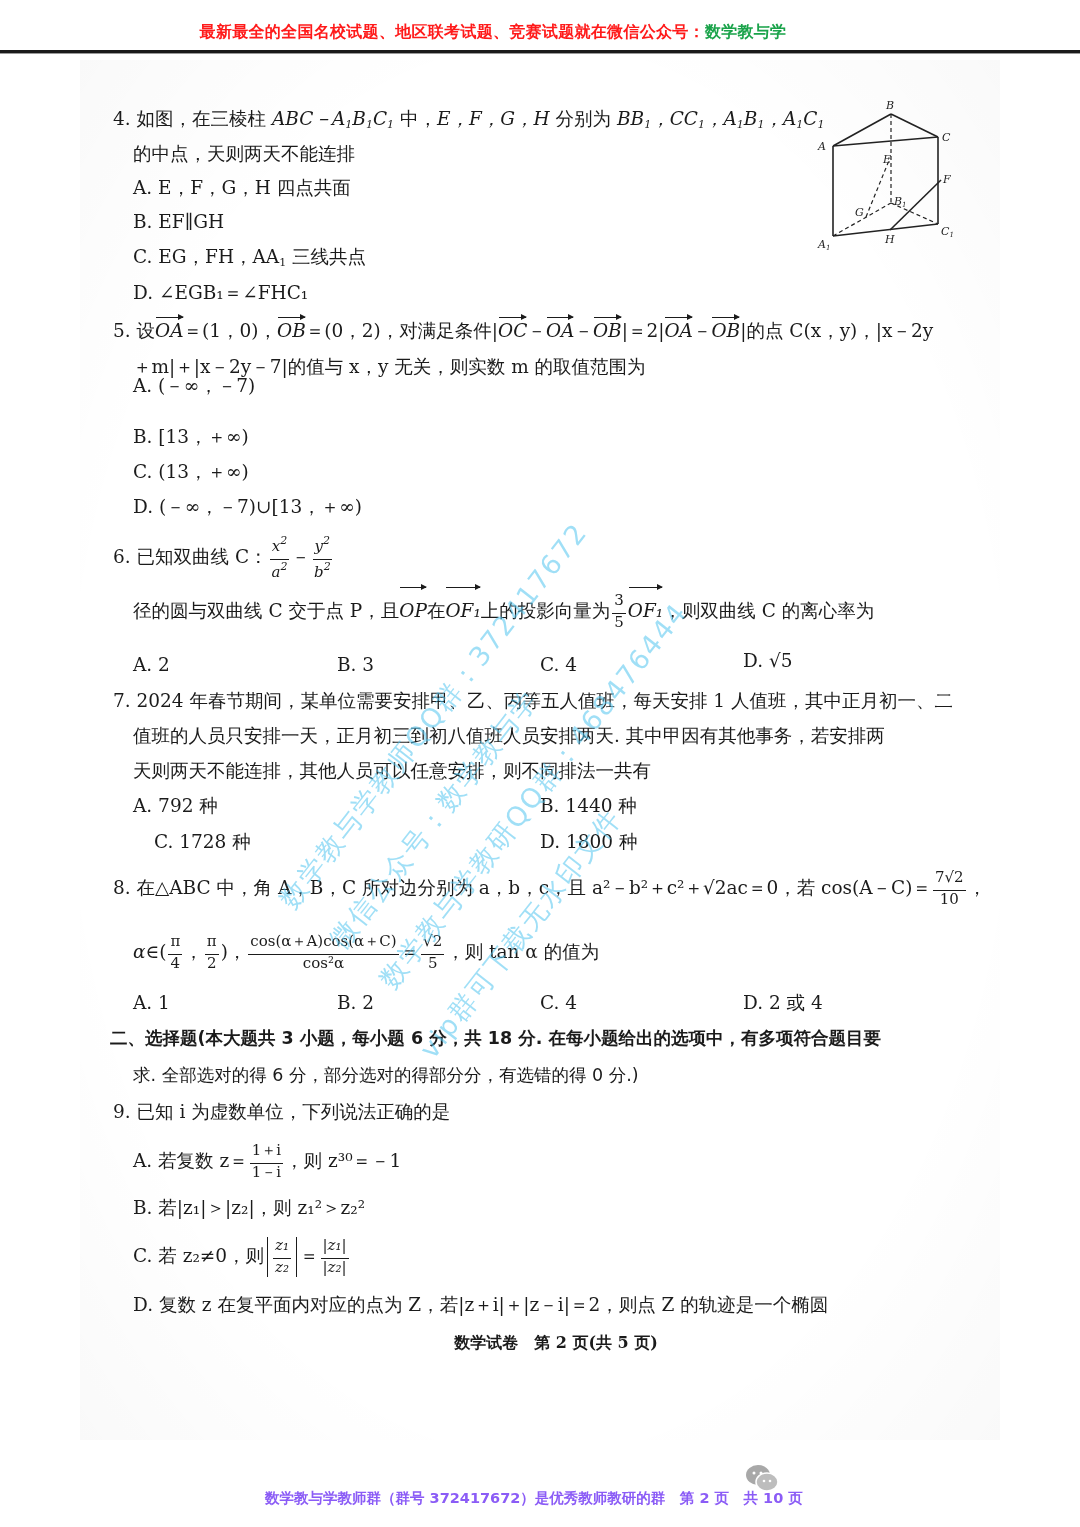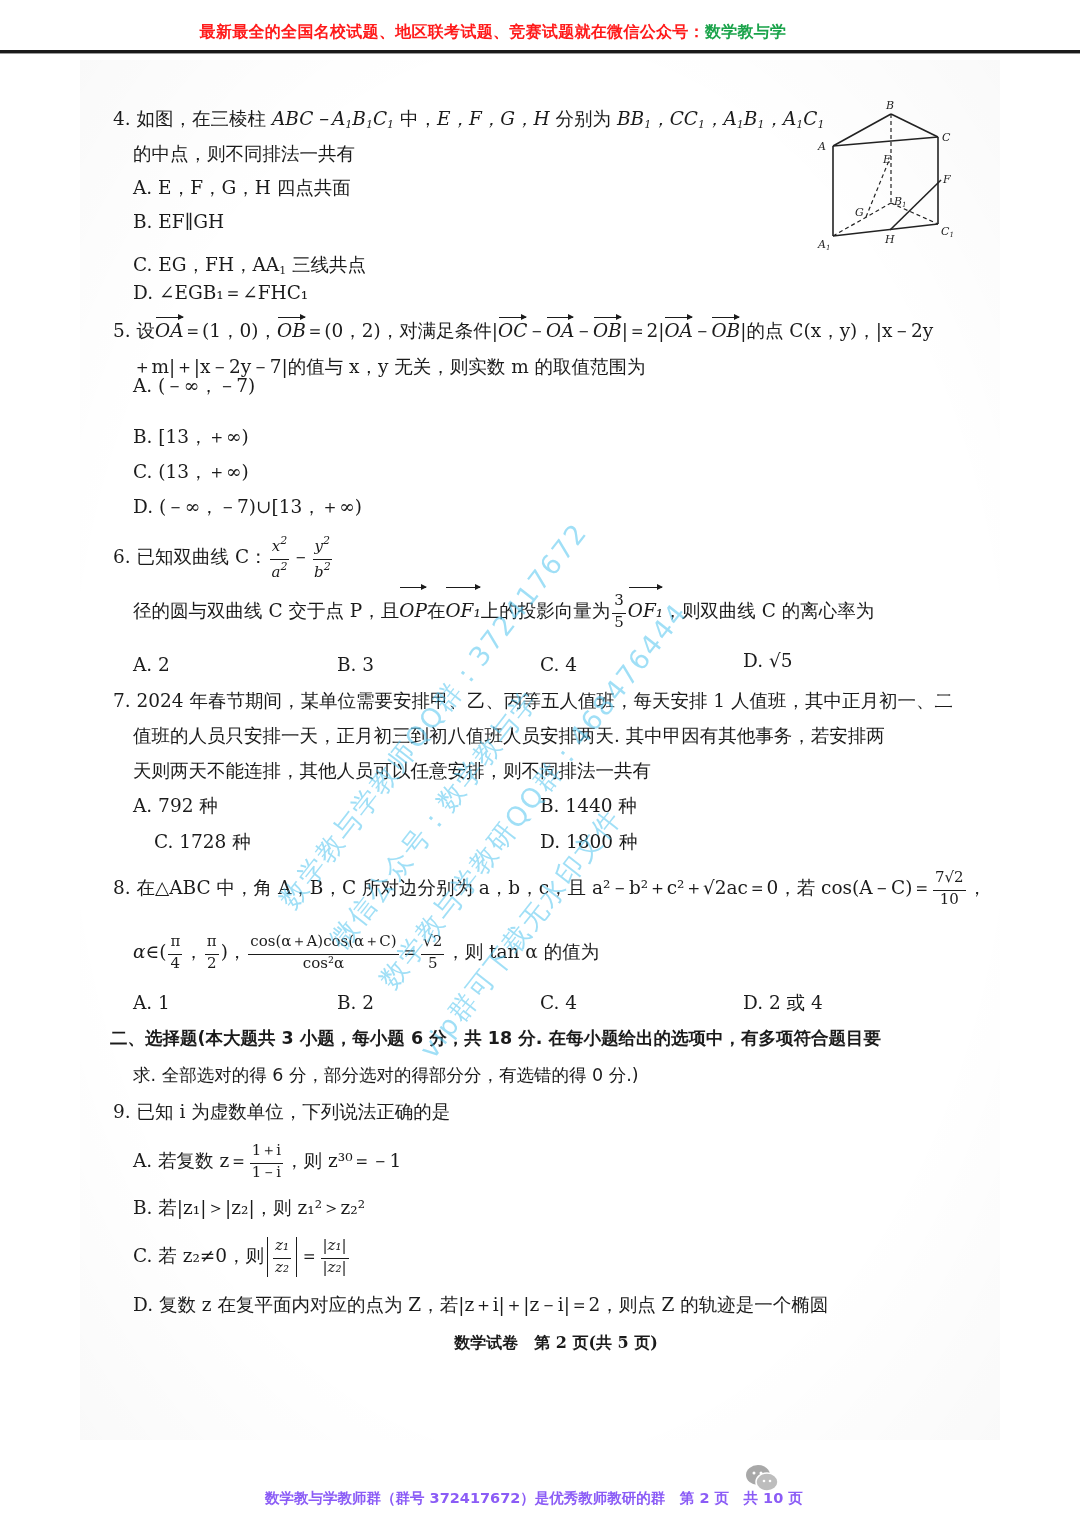--- a/index.html
+++ b/index.html
@@ -43,24 +43,24 @@
 
 <div class="top-banner">
   <span>最新最全的全国名校试题、地区联考试题、竞赛试题就在微信公众号：</span><span class="brand">数学教与学</span>
 </div>
 <div class="top-rule"></div>
 <div class="scan-shade"></div>
 
 <div class="q" style="left:113px; top:110px;">
   <span>4. 如图，在三棱柱 </span><span class="i">ABC</span><span class="i">－A<sub>1</sub>B<sub>1</sub>C<sub>1</sub></span><span> 中，</span><span class="i">E，F，G，H</span><span> 分别为 </span><span class="i">BB<sub>1</sub>，CC<sub>1</sub>，A<sub>1</sub>B<sub>1</sub>，A<sub>1</sub>C<sub>1</sub></span>
 </div>
-<div class="q" style="left:133px; top:145px;">的中点，则不同排法一共有</div>
+<div class="q" style="left:133px; top:145px;">的中点，天则两天不能连排</div>
 <div class="q" style="left:133px; top:179px;">A. E，F，G，H 四点共面</div>
 <div class="q" style="left:133px; top:213px;">B. EF∥GH</div>
-<div class="q" style="left:133px; top:256px;"><span>C. EG，FH，AA</span><sub>1</sub><span> 三线共点</span></div>
+<div class="q" style="left:133px; top:248px;"><span>C. EG，FH，AA</span><sub>1</sub><span> 三线共点</span></div>
 <div class="q" style="left:133px; top:284px;">D. ∠EGB₁＝∠FHC₁</div>
 
 <svg class="figure" viewBox="0 0 160 165">
   <g stroke="#222" stroke-width="1.6" fill="none">
     <line x1="25" y1="51" x2="83" y2="19"></line>
     <line x1="83" y1="19" x2="130" y2="42"></line>
     <line x1="25" y1="51" x2="130" y2="42"></line>
     <line x1="25" y1="51" x2="25" y2="141"></line>
     <line x1="130" y1="42" x2="130" y2="129"></line>
     <line x1="25" y1="141" x2="130" y2="129"></line>

